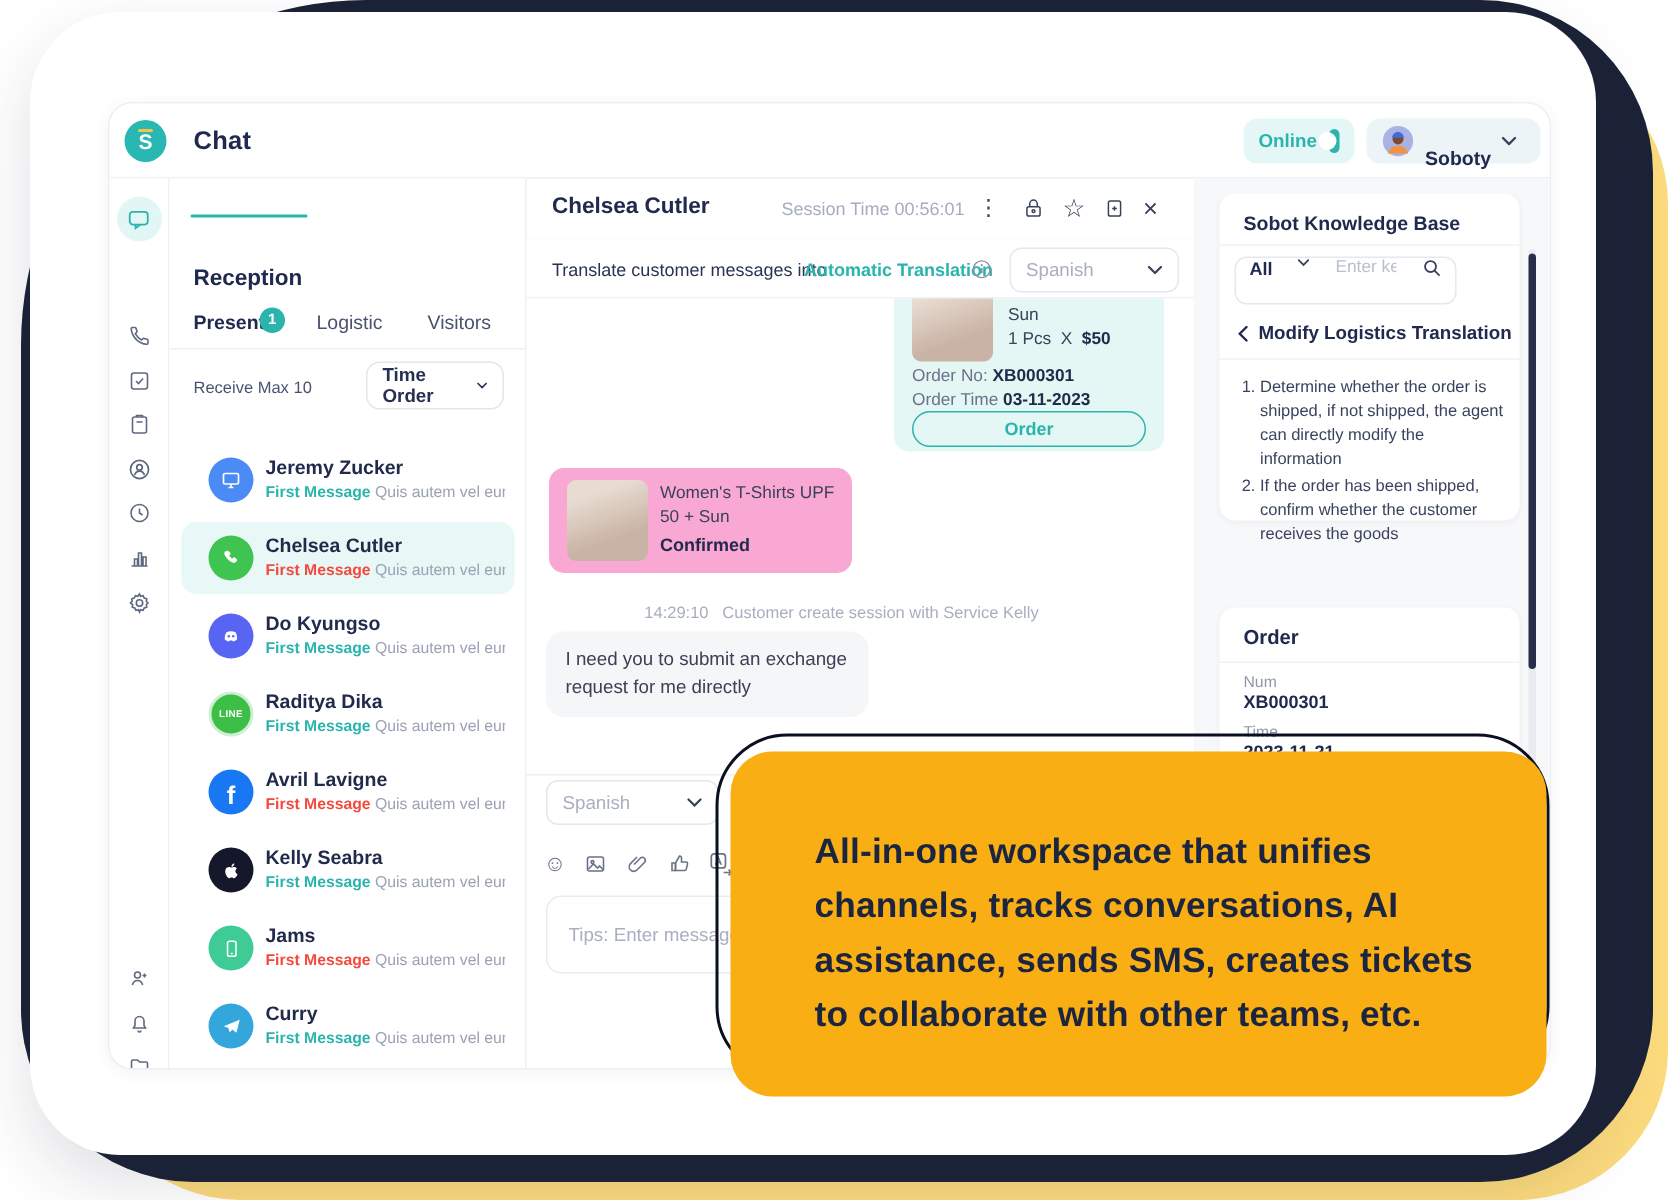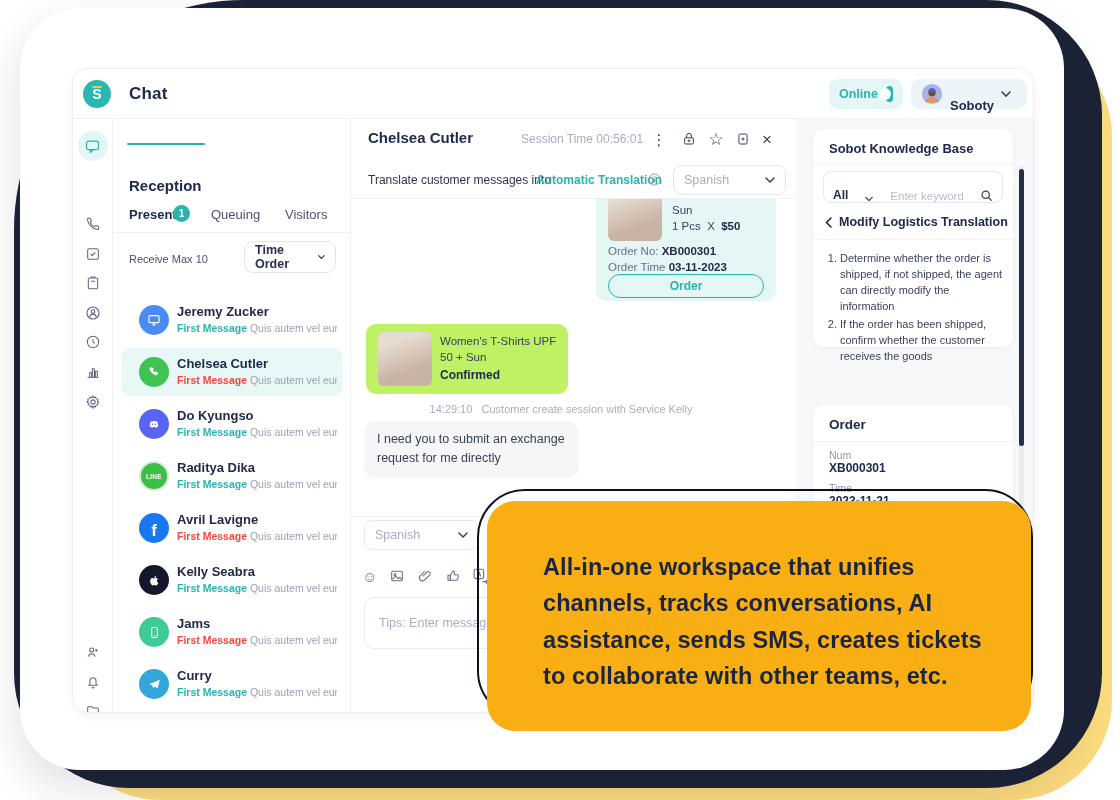--- a/index.html
+++ b/index.html
@@ -68,21 +68,21 @@
 
   .msgs { left:278px; top:130px; width:445px; height:317px; overflow:hidden; background:#fff; }
   .order-card { position:absolute; left:245px; top:-20px; width:180px; height:122px; background:#E4F7F5; border-radius:10px; }
   .oc-img { position:absolute; left:12px; top:8px; width:54px; height:54px; border-radius:6px; background:linear-gradient(160deg,#E8DCD2 20%,#C9B3A4 70%); }
   .oc-title { position:absolute; left:76px; top:25px; font-size:11.5px; color:#39415C; }
   .oc-qty { position:absolute; left:76px; top:41px; font-size:11.5px; color:#39415C; }
   .oc-qty b { color:#222B4C; }
   .oc-row { position:absolute; left:12px; font-size:11.5px; color:#6A7188; }
   .oc-row b { color:#222B4C; }
   .verify-btn { position:absolute; left:12px; top:95px; width:156px; height:24px; border:1px solid #2BB4AE; border-radius:13px; color:#2BB4AE; font-size:12px; font-weight:bold; display:flex; align-items:center; justify-content:center; background:transparent; }
-  .prod-card { position:absolute; left:15px; top:125px; width:202px; height:70px; background:#bef264; border-radius:10px; }
+  .prod-card { position:absolute; left:15px; top:113px; width:202px; height:70px; background:#f9a8d4; border-radius:10px; }
   .pc-img { position:absolute; left:12px; top:8px; width:54px; height:54px; border-radius:6px; background:linear-gradient(160deg,#E8DCD2 20%,#C9B3A4 70%); }
   .pc-title { position:absolute; left:74px; top:10px; width:122px; font-size:11.5px; color:#39415C; line-height:1.35; }
   .pc-status { position:absolute; left:74px; top:44px; font-size:12px; font-weight:bold; color:#222B4C; }
   .sys-line { position:absolute; left:0; top:204px; width:420px; text-align:center; font-size:11px; color:#A8AEBF; }
   .bubble-in { position:absolute; left:13px; top:222px; width:215px; background:#F5F6F8; border-radius:12px; padding:9px 13px; font-size:12.5px; color:#3A4157; line-height:1.55; }
   .bubble-out { position:absolute; right:15px; top:277px; background:#E0F6F3; border-radius:12px; padding:8px 13px; font-size:12px; color:#3A4157; white-space:nowrap; }
 
   .composer-top { left:278px; top:447px; width:445px; height:1px; background:#EEF0F4; }
   .comp-select { left:291px; top:451px; width:115px; height:30px; border:1px solid #E4E7ED; border-radius:8px; display:flex; align-items:center; justify-content:space-between; padding:0 10px; background:#fff; }
   .comp-select span { font-size:12.5px; color:#A9AFC0; }
@@ -90,21 +90,21 @@
   .comp-input { left:291px; top:528px; width:410px; height:52px; border:1px solid #E9EBF0; border-radius:10px; background:#fff; }
   .comp-input input { width:100%; height:100%; border:0; outline:0; background:transparent; padding:0 14px; font-size:12.5px; color:#3A4157; font-family:inherit; }
   .comp-input input::placeholder { color:#A9AFC0; }
 
   
   .rpanel { left:723px; top:50px; width:239px; height:595px; background:#F7F8FA; }
   .rcard { position:absolute; left:17px; width:200px; background:#fff; border-radius:10px; box-shadow:0 1px 4px rgba(20,30,60,.05); }
   .kb-card { top:10px; height:218px; }
   .kb-title { position:absolute; left:16px; top:12px; font-size:13px; font-weight:bold; color:#202A4E; }
   .kb-div { position:absolute; left:0; top:34px; width:200px; height:1px; background:#F0F2F5; }
-  .kb-search { position:absolute; left:10px; top:42px; width:180px; height:32px; border:1px solid #E5E8EE; border-radius:8px; display:flex; align-items:flex-end; padding:0 9px; gap:17px; }
+  .kb-search { position:absolute; left:10px; top:42px; width:148px; height:32px; border:1px solid #E5E8EE; border-radius:8px; display:flex; align-items:flex-start; padding:0 9px; gap:17px; }
   .kb-all { font-size:12px; font-weight:bold; color:#202A4E; }
   .kb-search input { flex:1; min-width:0; border:0; outline:0; font-size:11.5px; color:#3A4157; font-family:inherit; }
   .kb-search input::placeholder { color:#B9BECB; }
   .kb-article { position:absolute; left:12px; top:86px; display:flex; align-items:center; gap:7px; color:#202A4E; }
   .kb-article span { font-size:12.5px; font-weight:bold; }
   .kb-div2 { position:absolute; left:0; top:110px; width:200px; height:1px; background:#F0F2F5; }
   .kb-steps { position:absolute; left:14px; top:122px; width:176px; font-size:11px; color:#3A435E; line-height:1.45; }
   .kb-steps li { margin-left:13px; margin-bottom:2px; }
   .order-rcard { top:286px; height:175px; }
   .oc2-title { position:absolute; left:16px; top:12px; font-size:13.5px; font-weight:bold; color:#202A4E; }
@@ -225,21 +225,21 @@
           </svg>
       </div>
 
     </div>
 
     <div class="abs reception">
       <div class="abs rc-title" style="position:absolute">Reception</div>
       <div class="tabs" style="position:absolute">
         <div class="tab active" style="left:16px">Present</div>
         <div class="badge">1</div>
-        <div class="tab" style="left:98px">Queuing</div>
+        <div class="tab" style="left:98px">Logistic</div>
         <div class="tab" style="left:172px">Visitors</div>
       </div>
       <div class="abs tab-underline" style="position:absolute"></div>
       <div class="receive-label" style="position:absolute">Receive Max 10</div>
       <div class="sort-select" style="position:absolute">
         <span>Time Order</span>
         <svg class="chev" viewBox="0 0 10 6">
             <path d="M1 1l4 4 4-4" fill="none" stroke="#273052" stroke-width="1.6" stroke-linecap="round"></path>
           </svg>
       </div>

